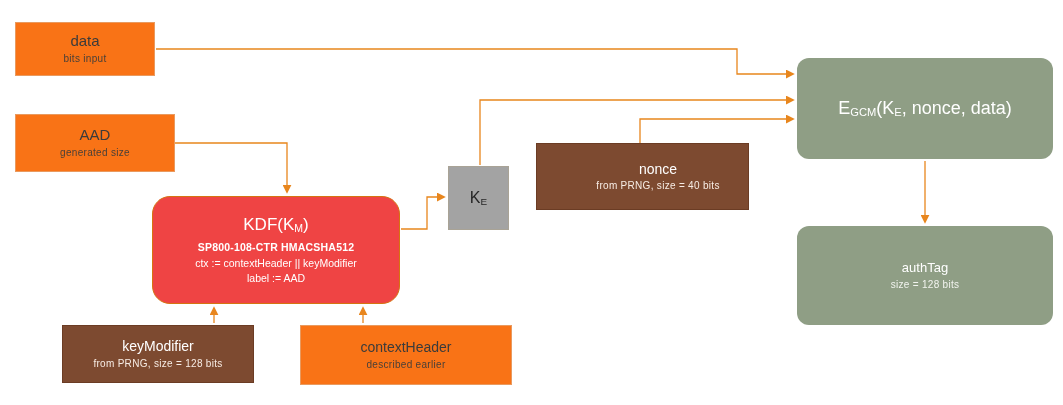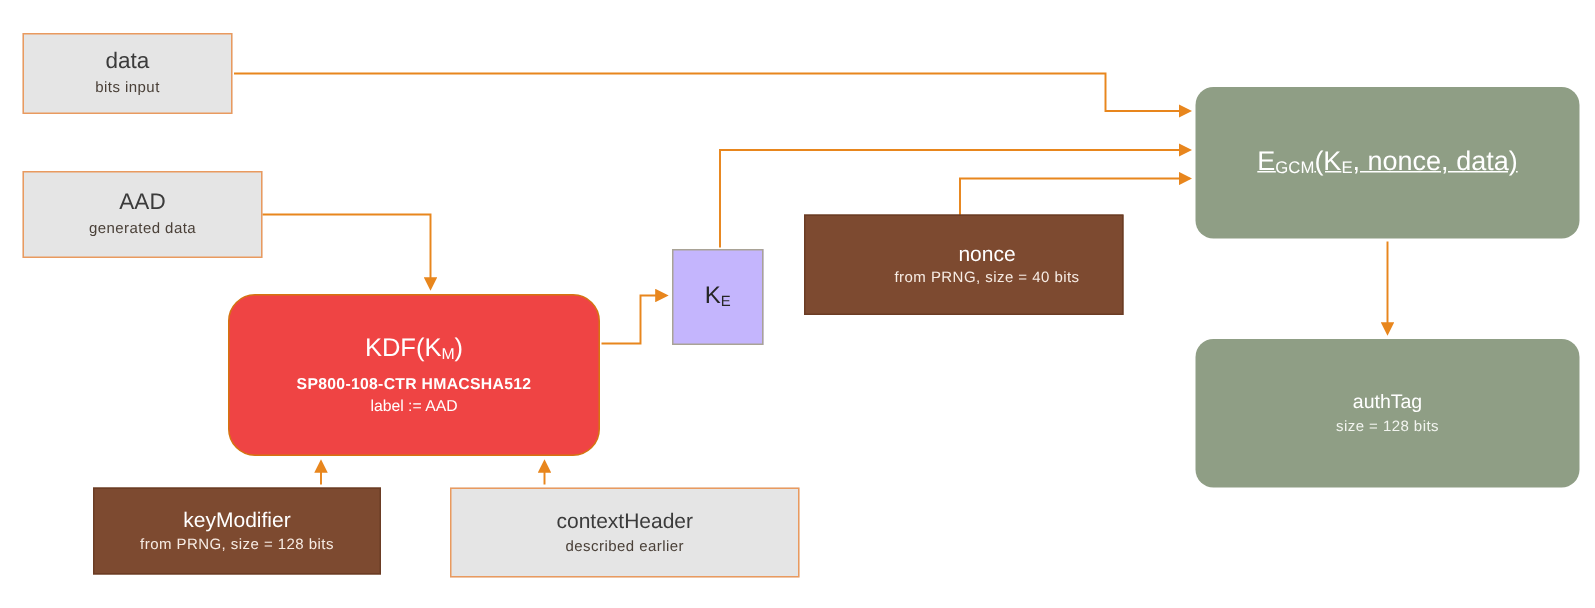--- a/index.html
+++ b/index.html
@@ -6,39 +6,39 @@
   .canvas{
     position:relative;width:1063px;height:405px;background:#ffffff;
     font-family:"Liberation Sans", sans-serif;overflow:hidden;
   }
   .arrows{position:absolute;left:0;top:0;width:1063px;height:405px;pointer-events:none;}
   .node{
     position:absolute;display:flex;flex-direction:column;justify-content:center;
     align-items:center;text-align:center;box-sizing:border-box;line-height:1.25;
   }
   
-  .box-peach{background:#e5e5e5;border:1px solid #e99a5f;color:#3f3f3f;}
+  .box-peach{background:#f97316;border:1px solid #e99a5f;color:#3f3f3f;}
   .box-peach .box-title{font-size:15px;color:#3b3b3b;}
   .box-peach .box-sub{font-size:10px;color:#4a4038;letter-spacing:.3px;margin-top:2px;}
   
   .box-brown{background:#7d4a30;border:1px solid #6b3c24;color:#ffffff;}
   .box-brown .box-title{font-size:14px;color:#ffffff;}
   .box-brown .box-sub{font-size:10px;color:#f7ece4;letter-spacing:.3px;margin-top:2px;}
   
   .box-green{background:#8f9e85;border-radius:12px;color:#ffffff;}
   .box-green .box-title{font-size:13px;color:#ffffff;}
   .box-green .box-sub{font-size:10px;color:#f2f4ef;letter-spacing:.3px;margin-top:3px;}
   .egcm-title{font-size:18px;color:#ffffff;}
   
   .box-kdf{background:#ef4444;border:1px solid #d57410;border-radius:18px;color:#ffffff;}
   .kdf-title{font-size:17px;color:#ffffff;margin-bottom:5px;}
   .kdf-line{font-size:10.5px;color:#ffffff;line-height:1.45;}
   .kdf-line.bold{font-weight:bold;letter-spacing:.2px;}
   
-  .box-tan{background:#c4b5fd;border:1px solid #a9a396;color:#262626;}
+  .box-tan{background:#a3a3a3;border:1px solid #a9a396;color:#262626;}
   .ke-title{font-size:16px;color:#262626;}
   .sub{font-size:.62em;vertical-align:-0.22em;}
 </style>
 </head>
 <body>
 
 <div class="canvas">
 
   <svg class="arrows" width="1063" height="405" viewBox="0 0 1063 405" xmlns="http://www.w3.org/2000/svg">
     <defs>
@@ -56,56 +56,57 @@
     <polyline points="925,161 925,222" fill="none" stroke="#e8861d" stroke-width="1.3" marker-end="url(#ah)"></polyline>
   </svg>
 
   <div class="node box-peach" style="left:15px;top:22px;width:140px;height:54px;">
     <div class="box-title">data</div>
     <div class="box-sub">bits input</div>
   </div>
 
   <div class="node box-peach" style="left:15px;top:114px;width:160px;height:58px;">
     <div class="box-title">AAD</div>
-    <div class="box-sub">generated data</div>
+    <div class="box-sub">generated size</div>
   </div>
 
   <div class="node box-kdf" style="left:152px;top:196px;width:248px;height:108px;">
     <div class="kdf-title">
       <span>KDF(K</span><span class="sub">M</span><span>)</span>
     </div>
     <div class="kdf-line bold">SP800-108-CTR HMACSHA512</div>
+    <div class="kdf-line">ctx := contextHeader || keyModifier</div>
     <div class="kdf-line">label := AAD</div>
   </div>
 
   <div class="node box-tan" style="left:448px;top:166px;width:61px;height:64px;">
     <div class="ke-title">
       <span>K</span><span class="sub">E</span>
     </div>
   </div>
 
   <div class="node box-brown" style="left:536px;top:143px;width:213px;height:67px;padding-left:31px;">
     <div class="box-title">nonce</div>
     <div class="box-sub">from PRNG,  size = 40 bits</div>
   </div>
 
-  <div class="node box-green" style="left:797px;top:58px;width:256px;height:101px;text-decoration:underline;">
+  <div class="node box-green" style="left:797px;top:58px;width:256px;height:101px;">
     <div class="egcm-title">
       <span>E</span><span class="sub">GCM</span><span>(K</span><span class="sub">E</span><span>, nonce, data)</span>
     </div>
   </div>
 
   <div class="node box-green" style="left:797px;top:226px;width:256px;height:99px;">
     <div class="box-title">authTag</div>
     <div class="box-sub">size = 128 bits</div>
   </div>
 
   <div class="node box-brown" style="left:62px;top:325px;width:192px;height:58px;">
     <div class="box-title">keyModifier</div>
     <div class="box-sub">from PRNG, size = 128 bits</div>
   </div>
 
-  <div class="node box-peach" style="left:300px;top:325px;width:233px;height:60px;">
+  <div class="node box-peach" style="left:300px;top:325px;width:212px;height:60px;">
     <div class="box-title" style="font-size:14px;">contextHeader</div>
     <div class="box-sub">described earlier</div>
   </div>
 
 </div>
 
 </body></html>

